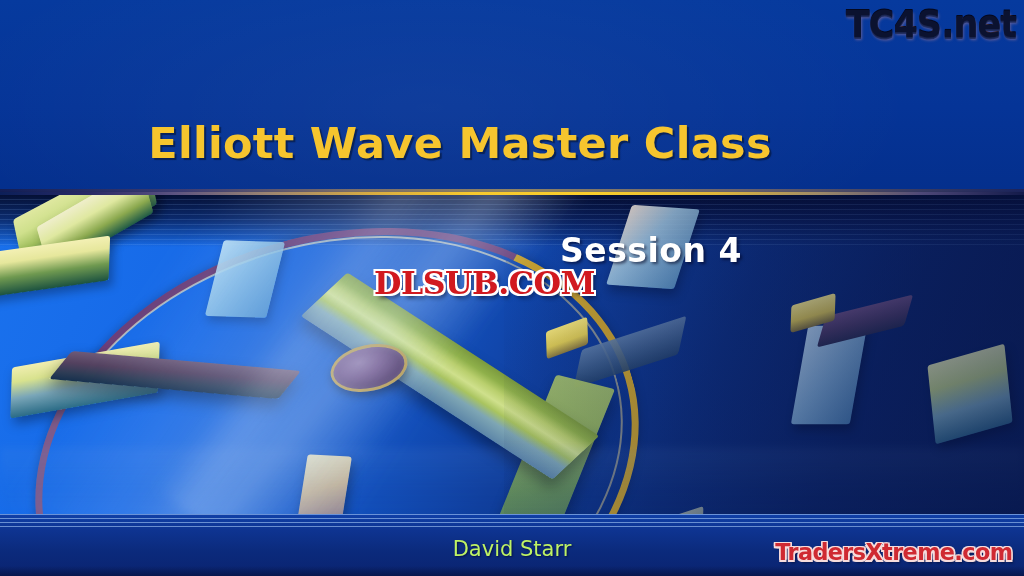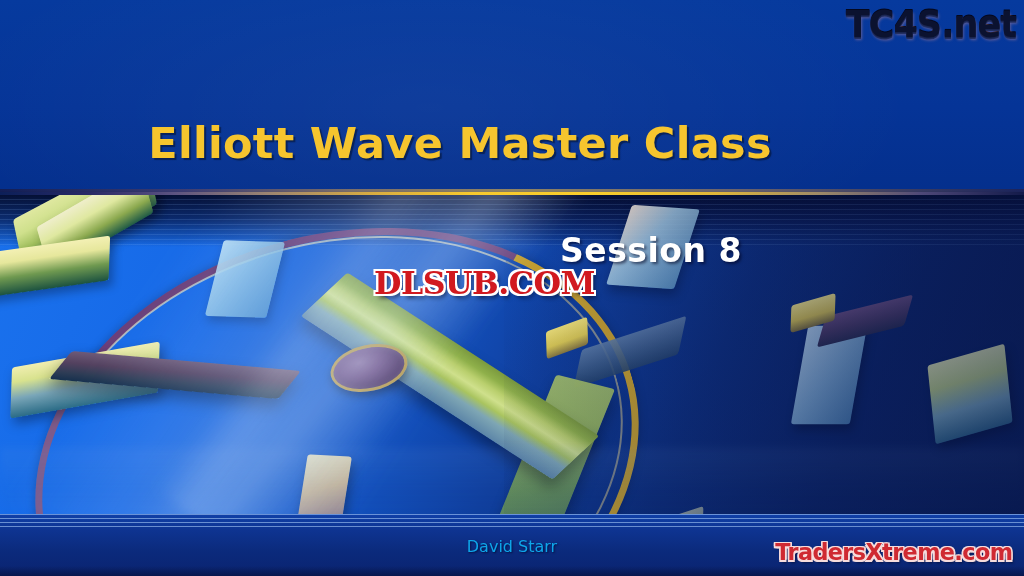--- a/index.html
+++ b/index.html
@@ -313,22 +313,22 @@
     text-shadow: 2px 2px 3px rgba(0,0,30,0.55);
     white-space: nowrap;
   }
 
   
   .presenter {
     position: absolute;
     left: 0; top: 537px;
     width: 1024px;
     text-align: center;
-    font-size: 16px;
-    color: #0ea5e9;
+    font-size: 21px;
+    color: #bef264;
     text-shadow: 1px 1px 2px rgba(0,0,30,0.6);
     white-space: nowrap;
   }
 
   
   .wm-tc4s {
     position: absolute;
     right: 8px; top: 2px;
     font-family: "DejaVu Sans", "Liberation Sans", sans-serif;
     font-size: 38px;
@@ -465,21 +465,21 @@
     <div class="light-beam"></div>
     <div class="light-beam2"></div>
 
     <div class="art-right-dark"></div>
 
     <div class="bottom-band"></div>
     <div class="bottom-stripes"></div>
     <div class="bottom-edge-dark"></div>
   </div>
 
-  <div class="session-label">Session 8</div>
+  <div class="session-label">Session 4</div>
 
   <div class="presenter">David Starr</div>
 
   <div class="wm-tc4s">TC4S.net</div>
 
   <div class="wm-dlsub">DLSUB.COM</div>
 
   <div class="wm-traders">TradersXtreme.com</div>
 
 </div>

